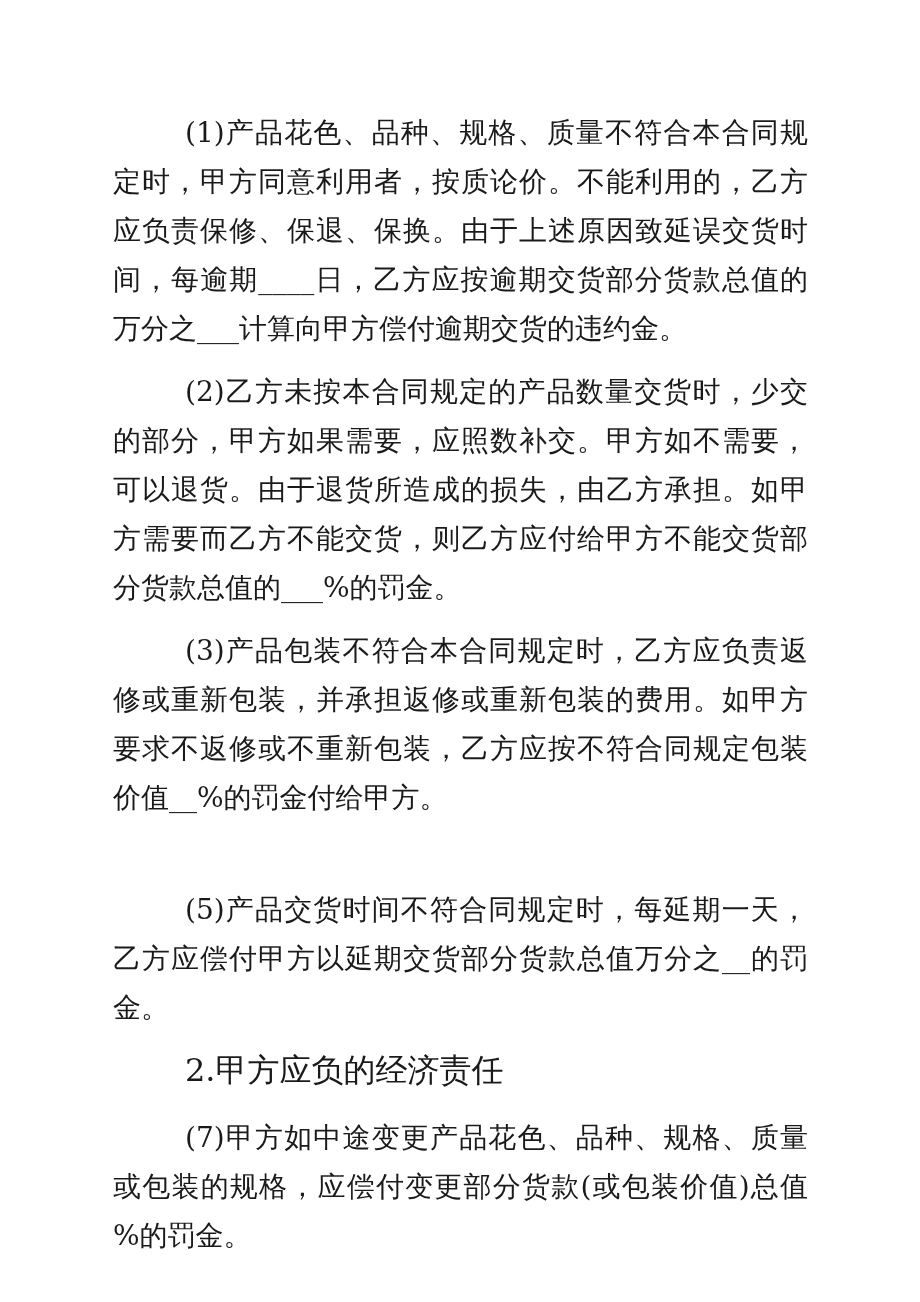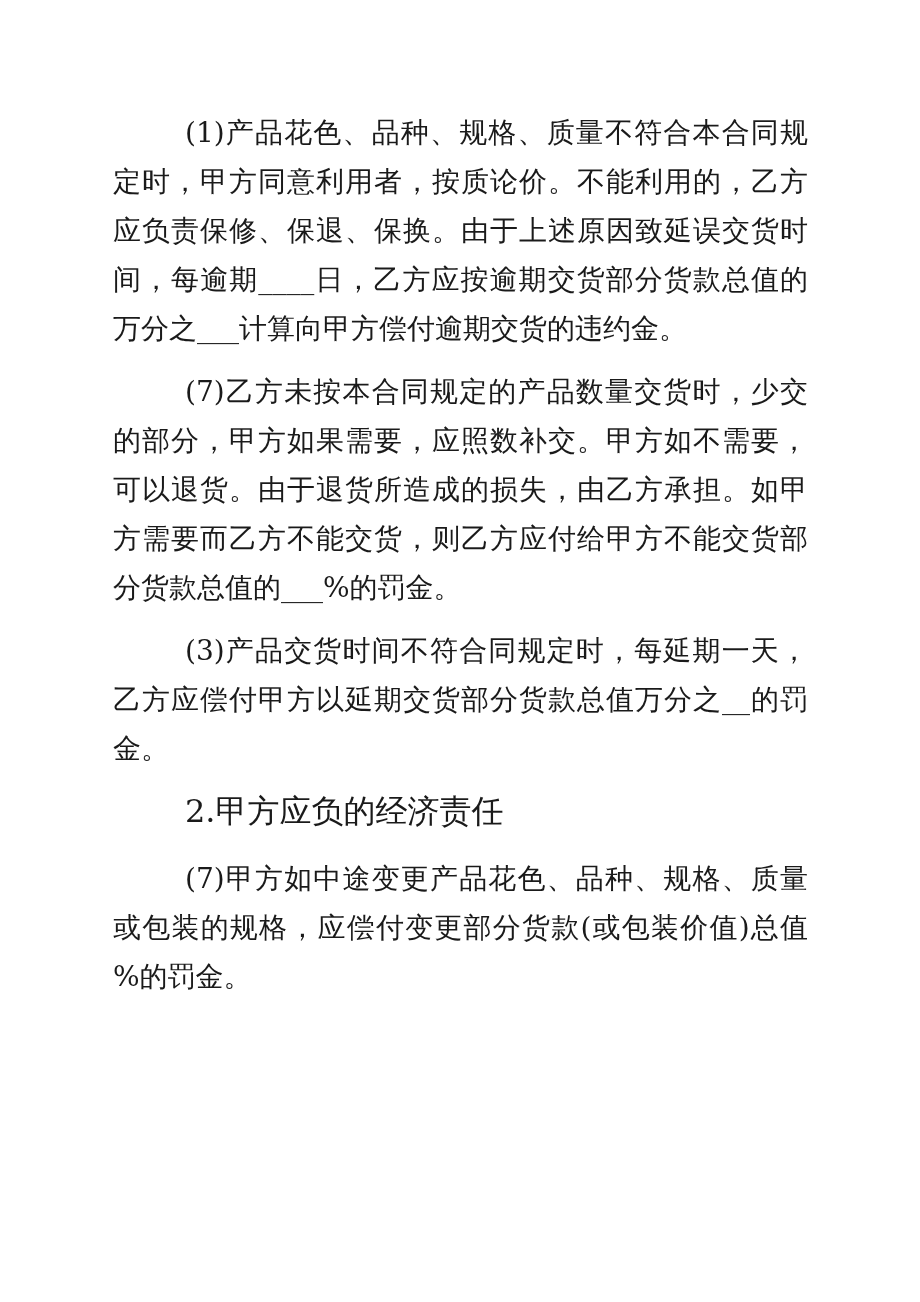--- a/index.html
+++ b/index.html
@@ -39,18 +39,19 @@
     font-size: 32px;
     line-height: 49px;
   }
 </style>
 </head>
 <body>
 
 <div class="page">
   <div class="content">
     <p class="para">(1)产品花色、品种、规格、质量不符合本合同规定时，甲方同意利用者，按质论价。不能利用的，乙方应负责保修、保退、保换。由于上述原因致延误交货时间，每逾期____日，乙方应按逾期交货部分货款总值的万分之___计算向甲方偿付逾期交货的违约金。</p>
-    <p class="para">(7)乙方未按本合同规定的产品数量交货时，少交的部分，甲方如果需要，应照数补交。甲方如不需要，可以退货。由于退货所造成的损失，由乙方承担。如甲方需要而乙方不能交货，则乙方应付给甲方不能交货部分货款总值的___%的罚金。</p>
-    <p class="para">(3)产品交货时间不符合同规定时，每延期一天，乙方应偿付甲方以延期交货部分货款总值万分之__的罚金。</p>
+    <p class="para">(2)乙方未按本合同规定的产品数量交货时，少交的部分，甲方如果需要，应照数补交。甲方如不需要，可以退货。由于退货所造成的损失，由乙方承担。如甲方需要而乙方不能交货，则乙方应付给甲方不能交货部分货款总值的___%的罚金。</p>
+    <p class="para extra-gap">(3)产品包装不符合本合同规定时，乙方应负责返修或重新包装，并承担返修或重新包装的费用。如甲方要求不返修或不重新包装，乙方应按不符合同规定包装价值__%的罚金付给甲方。</p>
+    <p class="para">(5)产品交货时间不符合同规定时，每延期一天，乙方应偿付甲方以延期交货部分货款总值万分之__的罚金。</p>
     <p class="heading">2.甲方应负的经济责任</p>
     <p class="para">(7)甲方如中途变更产品花色、品种、规格、质量或包装的规格，应偿付变更部分货款(或包装价值)总值 %的罚金。</p>
   </div>
 </div>
 
 </body></html>

